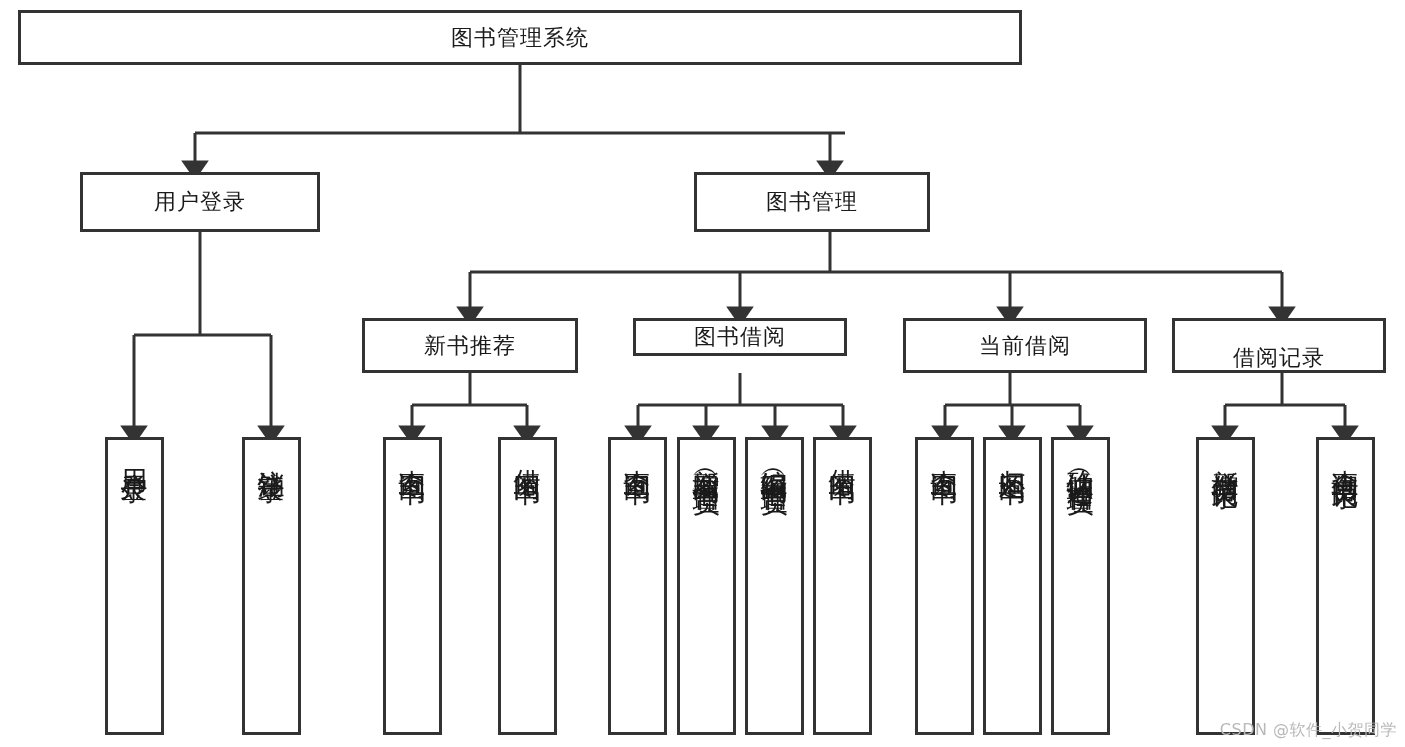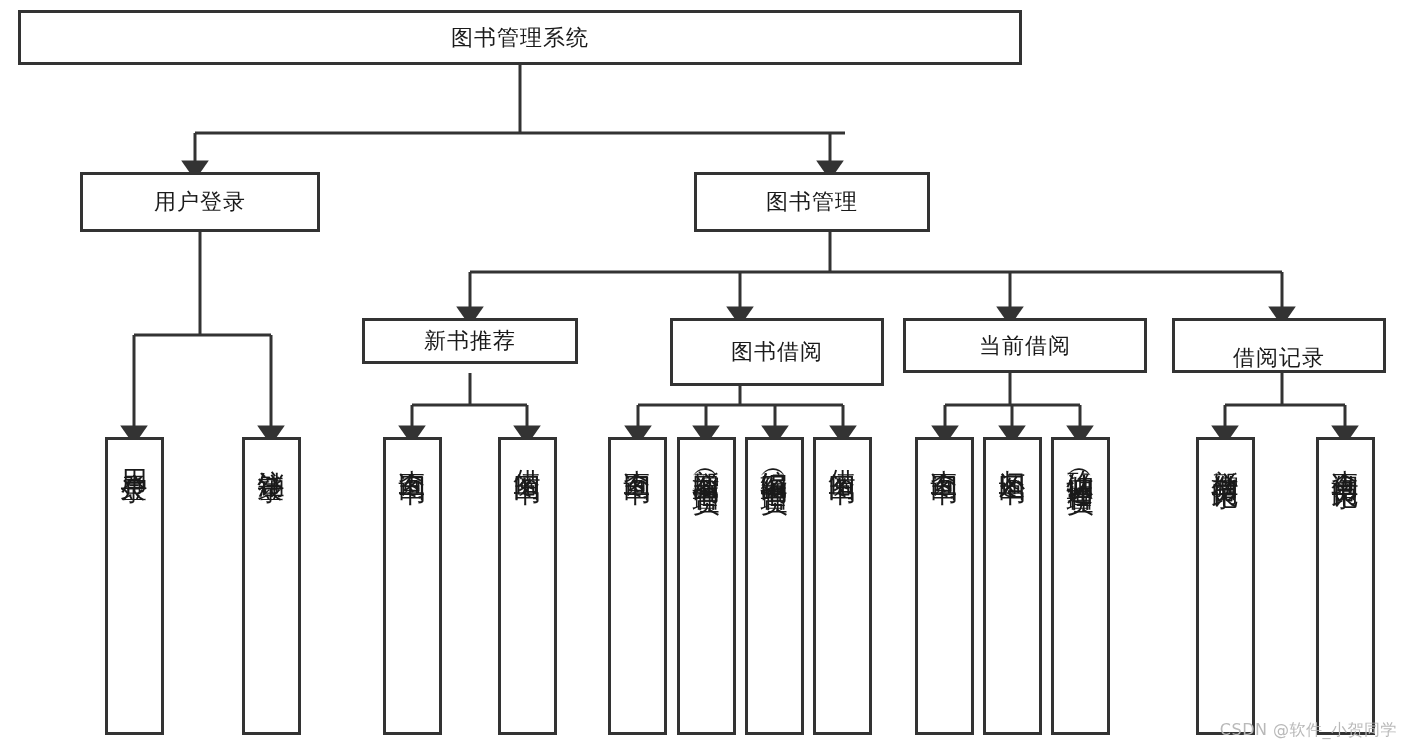--- a/index.html
+++ b/index.html
@@ -130,24 +130,24 @@
     <span class="lbl">图书管理系统</span>
   </div>
 
   <div class="node horiz" style="left:80px; top:172px; width:240px; height:60px;">
     <span class="lbl">用户登录</span>
   </div>
   <div class="node horiz" style="left:680px; top:172px; width:236px; height:60px;margin-left:14px;">
     <span class="lbl">图书管理</span>
   </div>
 
-  <div class="node horiz" style="left:362px; top:318px; width:216px; height:46px;">
+  <div class="node horiz" style="left:362px; top:318px; width:216px; height:55px;">
     <span class="lbl">新书推荐</span>
   </div>
-  <div class="node horiz" style="left:633px; top:318px; width:214px; height:68px;margin-left:37px;">
+  <div class="node horiz" style="left:633px; top:318px; width:214px; height:38px;">
     <span class="lbl">图书借阅</span>
   </div>
   <div class="node horiz" style="left:903px; top:318px; width:244px; height:55px;">
     <span class="lbl">当前借阅</span>
   </div>
   <div class="node horiz" style="left:1172px; top:318px; width:214px; height:55px;align-items:flex-end;">
     <span class="lbl">借阅记录</span>
   </div>
 
   <div class="node vert" style="left:105px; top:437px; width:59px; height:298px;">

